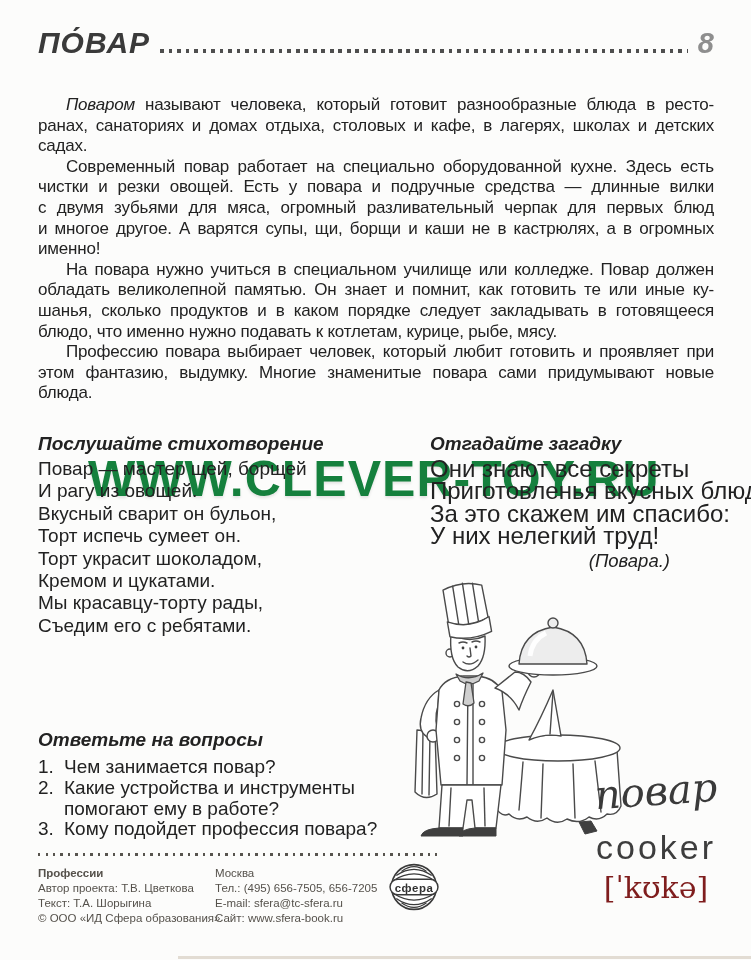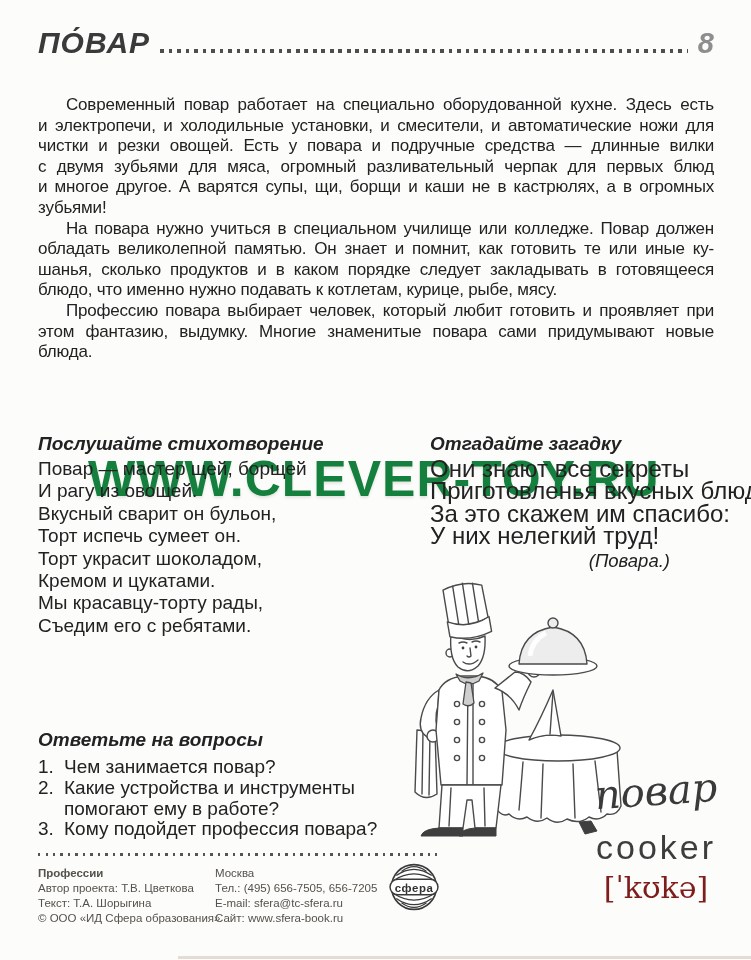--- a/index.html
+++ b/index.html
@@ -74,26 +74,30 @@
   <div class="watermark">WWW.CLEVER-TOY.RU</div>
 
   <div class="hdr">
     <span class="hdr-title">ПО́ВАР</span>
     <span class="leader"></span>
     <span class="pagenum">8</span>
   </div>
 
   <div class="intro">
       <div class="para">
+        <div class="tline just ind"><em>Поваром</em> называют человека, который готовит разнообразные блюда в ресто-</div>
+        <div class="tline just">ранах, санаториях и домах отдыха, столовых и кафе, в лагерях, школах и детских</div>
+        <div class="tline">садах.</div>
+      </div>
+      <div class="para">
         <div class="tline just ind">Современный повар работает на специально оборудованной кухне. Здесь есть</div>
-        <div class="tline just">и электропечи, и холодильные установки, и смесители, и автоматические ножи для</div>
         <div class="tline just">чистки и резки овощей. Есть у повара и подручные средства — длинные вилки</div>
         <div class="tline just">с двумя зубьями для мяса, огромный разливательный черпак для первых блюд</div>
         <div class="tline just">и многое другое. А варятся супы, щи, борщи и каши не в кастрюлях, а в огромных</div>
-        <div class="tline">зубьями!</div>
+        <div class="tline">именно!</div>
       </div>
       <div class="para">
         <div class="tline just ind">На повара нужно учиться в специальном училище или колледже. Повар должен</div>
         <div class="tline just">обладать великолепной памятью. Он знает и помнит, как готовить те или иные ку-</div>
         <div class="tline just">шанья, сколько продуктов и в каком порядке следует закладывать в готовящееся</div>
         <div class="tline">блюдо, что именно нужно подавать к котлетам, курице, рыбе, мясу.</div>
       </div>
       <div class="para">
         <div class="tline just ind">Профессию повара выбирает человек, который любит готовить и проявляет при</div>
         <div class="tline just">этом фантазию, выдумку. Многие знаменитые повара сами придумывают новые</div>

